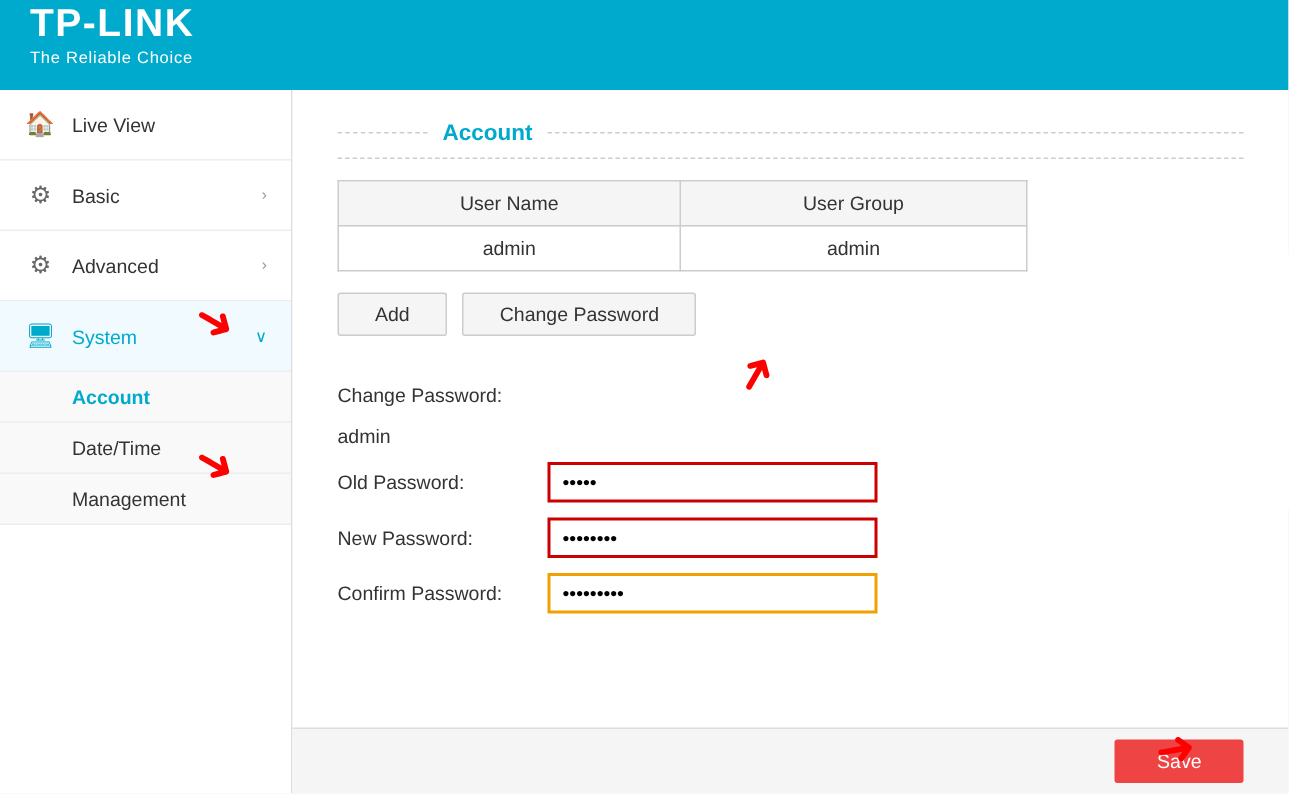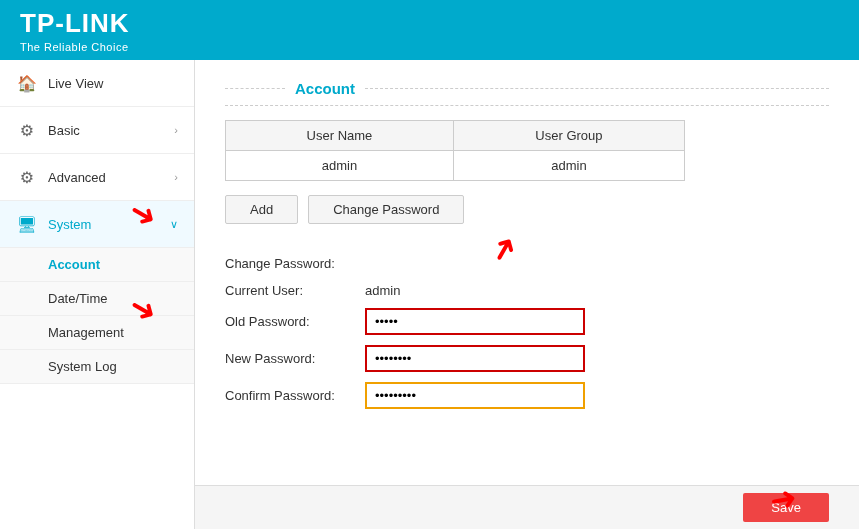--- a/index.html
+++ b/index.html
@@ -3,21 +3,21 @@
   <meta charset="utf-8">
   <style>
     * { box-sizing: border-box; margin: 0; padding: 0; }
     body { font-family: Arial, sans-serif; font-size: 13px; background: #f0f0f0; width: 859px; height: 529px; overflow: hidden; }
 
     
     .header {
       background: #00aacc;
       height: 60px;
       display: flex;
-      align-items: center;
+      align-items: flex-start;
       padding: 0 20px;
     }
     .logo-text {
       color: white;
       font-size: 26px;
       font-weight: bold;
       letter-spacing: 1px;
     }
     .logo-sub {
       color: white;
@@ -251,21 +251,20 @@
       <div class="sidebar-item active">
         <span class="icon">🖥</span>
         <span>System</span>
         <span class="arrow-down">∨</span>
       </div>
 
       <div class="sub-menu">
         <div class="sub-item active">Account</div>
         <div class="sub-item">Date/Time</div>
         <div class="sub-item">Management</div>
-        <div class="sub-item">System Log</div>
       </div>
     </div>
 
     <div class="content">
 
       <div class="section-title">
         <span>Account</span>
       </div>
 
       <table class="account-table">
@@ -284,21 +283,20 @@
       </table>
 
       <div class="btn-row">
         <button class="btn">Add</button>
         <button class="btn">Change Password</button>
       </div>
 
       <div class="change-pw-title">Change Password:</div>
 
       <div class="form-row">
-        <span class="form-label">Current User:</span>
         <span class="form-value">admin</span>
       </div>
 
       <div class="form-row">
         <span class="form-label">Old Password:</span>
         <input class="form-input input-highlighted" type="password" value="12345" placeholder="" style="">
       </div>
 
       <div class="form-row">
         <span class="form-label">New Password:</span>

